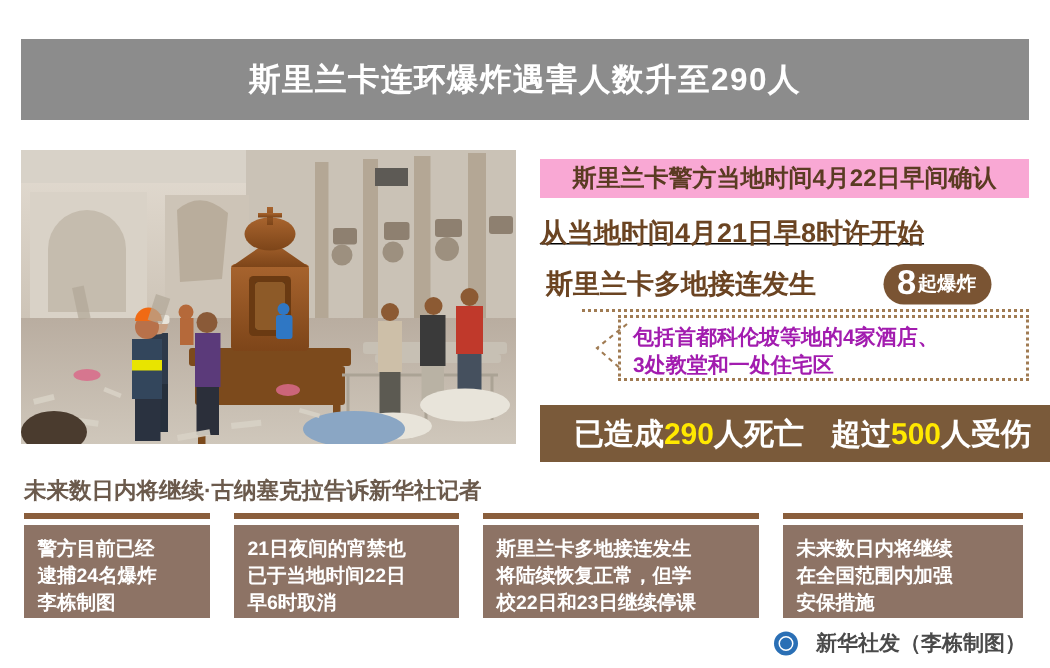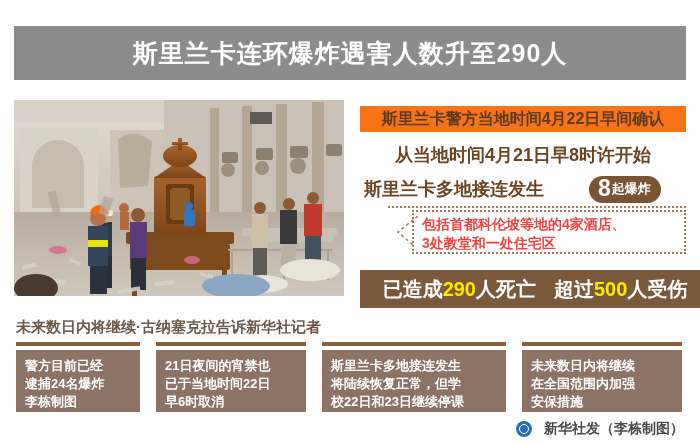--- a/index.html
+++ b/index.html
@@ -12,41 +12,41 @@
   }
   .canvas{position:relative;width:700px;height:445px;background:#fff;}
 
   
   .title-bar{
     position:absolute;left:14px;top:26px;width:672px;height:54px;
     background:#8c8c8c;
     display:flex;align-items:center;justify-content:center;
   }
   .title-text{
-    color:#ffffff;font-size:25px;font-weight:bold;letter-spacing:1px;
+    color:#ffffff;font-size:21px;font-weight:bold;letter-spacing:1px;
     white-space:nowrap;line-height:1;
   }
 
   
   .photo{
     position:absolute;left:14px;top:100px;width:330px;height:196px;
     background:#cfc6bb;overflow:hidden;
   }
   .photo svg{display:block;width:330px;height:196px;}
 
   
   .rp-head{
     position:absolute;left:360px;top:106px;width:326px;height:26px;
-    background:#f97316;display:flex;align-items:center;justify-content:center;
+    background:#f9a8d4;display:flex;align-items:center;justify-content:center;
   }
   .rp-head span{color:#5a3b22;font-size:16px;font-weight:bold;white-space:nowrap;}
 
   .rp-line1{
     position:absolute;left:360px;top:140px;width:326px;height:30px;
-    display:flex;align-items:center;justify-content:center;
+    display:flex;align-items:center;justify-content:flex-start;text-decoration:underline;
   }
   .rp-line1 span{color:#6b4422;font-size:18px;font-weight:bold;white-space:nowrap;}
 
   .rp-line2{
     position:absolute;left:356px;top:172px;width:334px;height:34px;
     display:flex;align-items:center;justify-content:flex-start;padding-left:8px;
     box-sizing:border-box;
     gap:43px;
   }
   .rp-line2 .txt{color:#6b4422;font-size:18px;font-weight:bold;white-space:nowrap;}
@@ -63,21 +63,21 @@
   .dotted-sep{
     position:absolute;left:388px;top:206px;width:298px;height:0;
     border-top:2px dotted #a07b52;
   }
 
   .callout{
     position:absolute;left:412px;top:210px;width:274px;height:44px;
     border:2px dotted #a07b52;box-sizing:border-box;
     padding:3px 6px 0 8px;
   }
-  .callout div{color:#ef4444;font-size:14px;font-weight:bold;line-height:19px;white-space:nowrap;}
+  .callout div{color:#a21caf;font-size:14px;font-weight:bold;line-height:19px;white-space:nowrap;}
   .leader{position:absolute;left:392px;top:212px;width:28px;height:40px;}
 
   .casualty{
     position:absolute;left:360px;top:270px;width:350px;height:38px;
     background:#7a5a3a;display:flex;align-items:center;justify-content:center;gap:18px;
   }
   .casualty .seg{color:#ffffff;font-size:20px;font-weight:bold;white-space:nowrap;}
   .casualty .num{color:#ffe800;}
 
   

